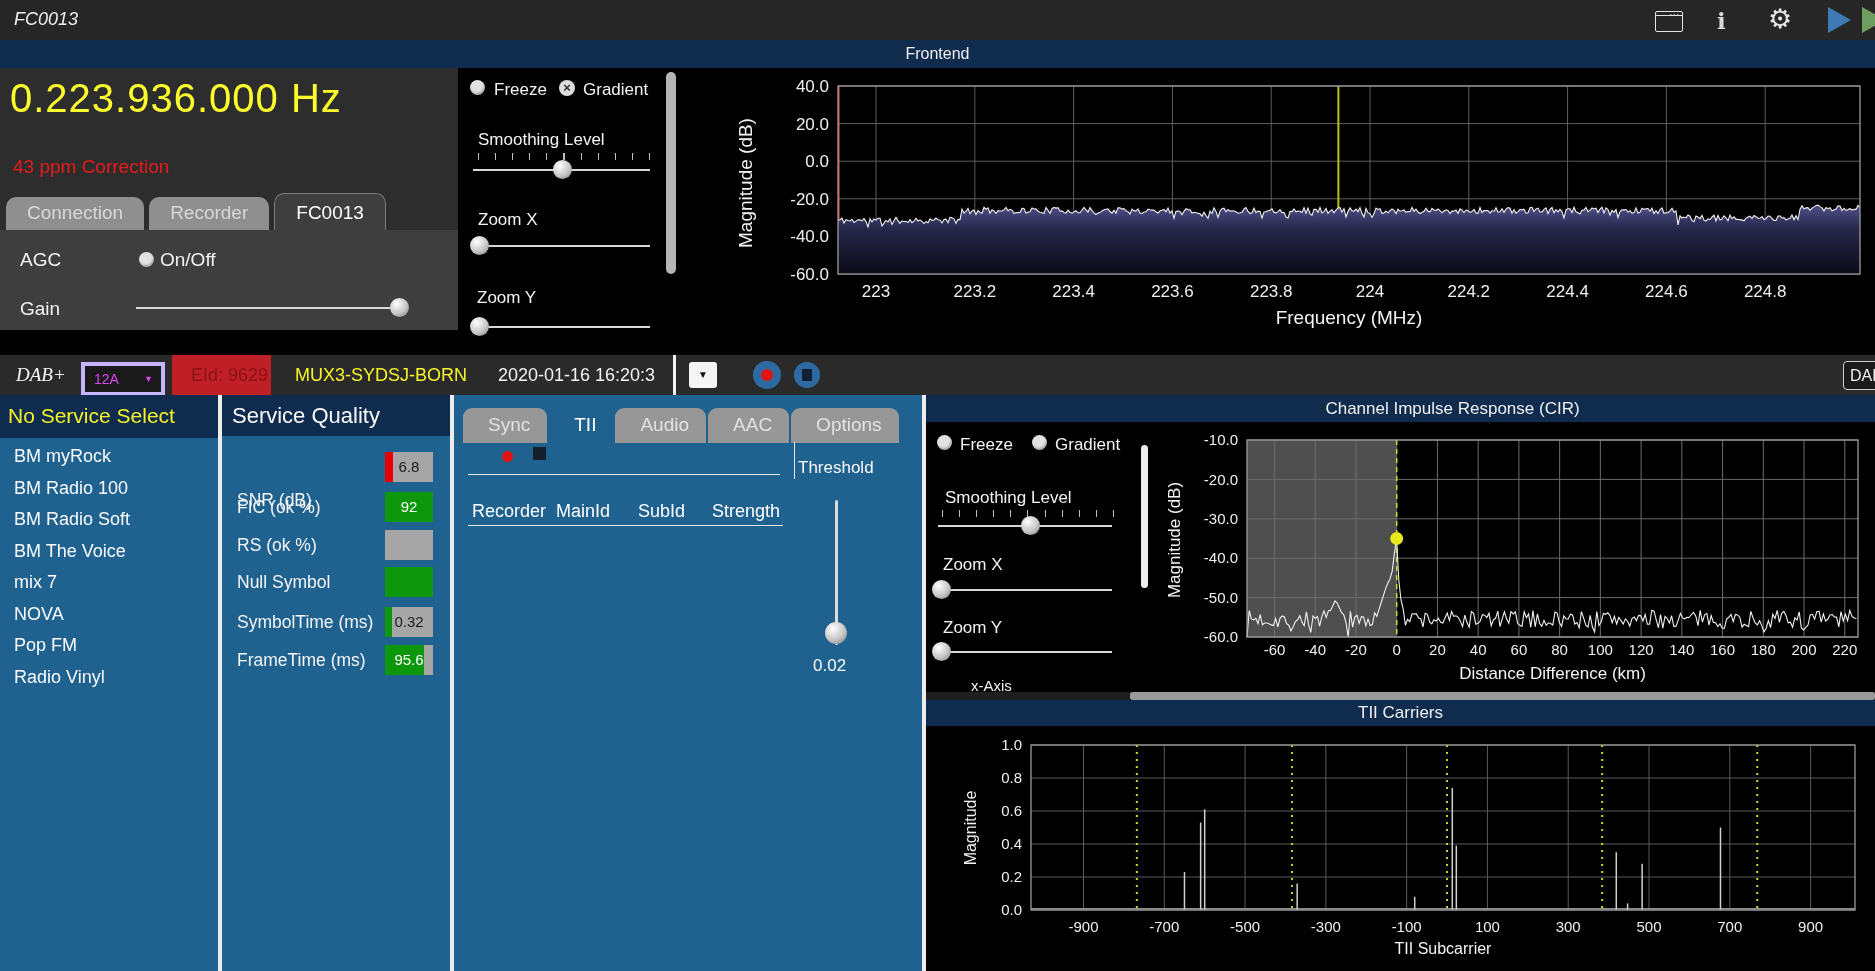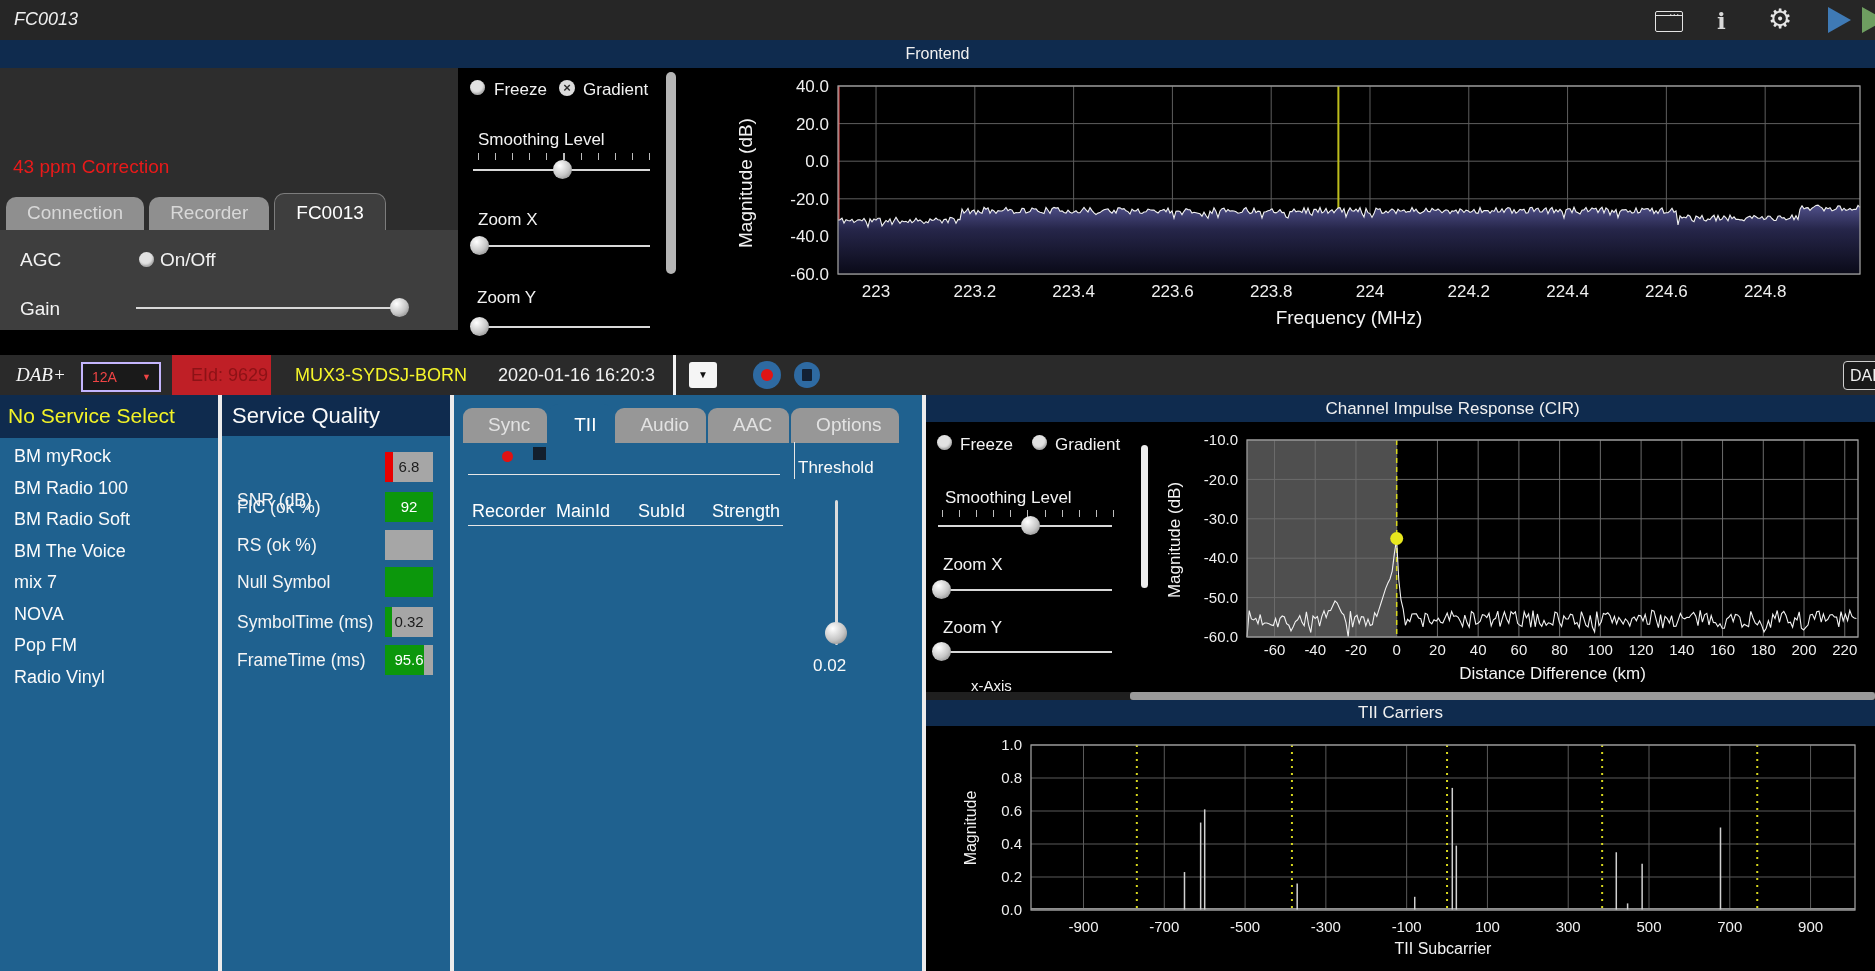--- a/index.html
+++ b/index.html
@@ -29,21 +29,21 @@
   .toggle-circle{width:15px;height:15px;border-radius:50%;background:#e2e2e2;box-shadow:inset -1px -2px 2px rgba(0,0,0,.25);}
   .xcircle{width:16px;height:16px;border-radius:50%;background:#dcdcdc;color:#2c2c2c;font-size:13px;font-weight:bold;text-align:center;line-height:16px;}
   .slider-track{height:2px;background:#d8d8d8;}
   .slider-thumb{width:19px;height:19px;border-radius:50%;background:radial-gradient(circle at 35% 30%, #ffffff, #c6c6c6 55%, #7d7d7d 95%);}
   .tick-strip{height:7px;background:repeating-linear-gradient(to right,#bdbdbd 0 1px,transparent 1px 17.1px);}
   .scroll-v{width:10px;background:#b5b5b5;border-radius:5px;}
   .ctl-lbl{font-size:17px;color:#f2f2f2;}
   
   #dabbar{left:0;top:355px;width:1875px;height:40px;background:#2a2a2a;}
   #dab-mode{left:16px;top:9px;font-size:19px;font-style:italic;color:#f5f5f5;font-family:Liberation Serif, serif;}
-  .dd-box{border:2px solid #c4b5fd;background:#1a1a1a;color:#ef4444;font-size:14px;}
+  .dd-box{border:4px solid #c4b5fd;background:#1a1a1a;color:#d946ef;font-size:14px;}
   #eid-box{left:172px;top:0;width:99px;height:40px;background:#bf1f26;}
   #eid-text{left:19px;top:10px;font-size:18px;color:#8c1216;}
   #mux-text{left:295px;top:10px;font-size:18px;color:#f5f52a;}
   #clock-text{left:498px;top:10px;width:174px;overflow:hidden;font-size:18px;color:#f2f2f2;}
   .bar-divider{width:3px;background:#f2f2f2;}
   .round-btn{border-radius:50%;background:#2e6aa2;}
   
   .panel-blue{background:#1f618f;}
   .navy-head{background:#0f2b4e;}
   .divider-v{width:4px;background:#ececec;}
@@ -71,20 +71,21 @@
     <div class="abs info-icon" style="left:1717px;top:7px;">i</div>
     <div class="abs gear-icon" style="left:1768px;top:6px;">⚙</div>
     <div class="abs play-tri" style="left:1828px;top:7px;border-left:23px solid #3f7ab5;"></div>
     <div class="abs play-tri" style="left:1862px;top:7px;border-left:23px solid #6e9e60;"></div>
   </div>
 
   <div id="band" class="abs">Frontend</div>
 
   <div id="fe" class="abs">
     <div id="fe-left" class="abs">
+      <div id="fe-freq" class="abs">0.223.936.000 Hz</div>
       <div id="fe-corr" class="abs">43 ppm Correction</div>
       <div id="fe-tabs" class="abs fe-tabs">
           <span class="tab">Connection</span>
           <span class="tab">Recorder</span>
           <span class="tab active">FC0013</span>
         </div>
       <div id="fe-tabpage" class="abs">
         <div class="abs ctl-lbl" style="left:20px;top:19px;font-size:19px;">AGC</div>
         <div class="abs toggle-circle" style="left:139px;top:22px;"></div>
         <div class="abs ctl-lbl" style="left:160px;top:19px;font-size:19px;">On/Off</div>

